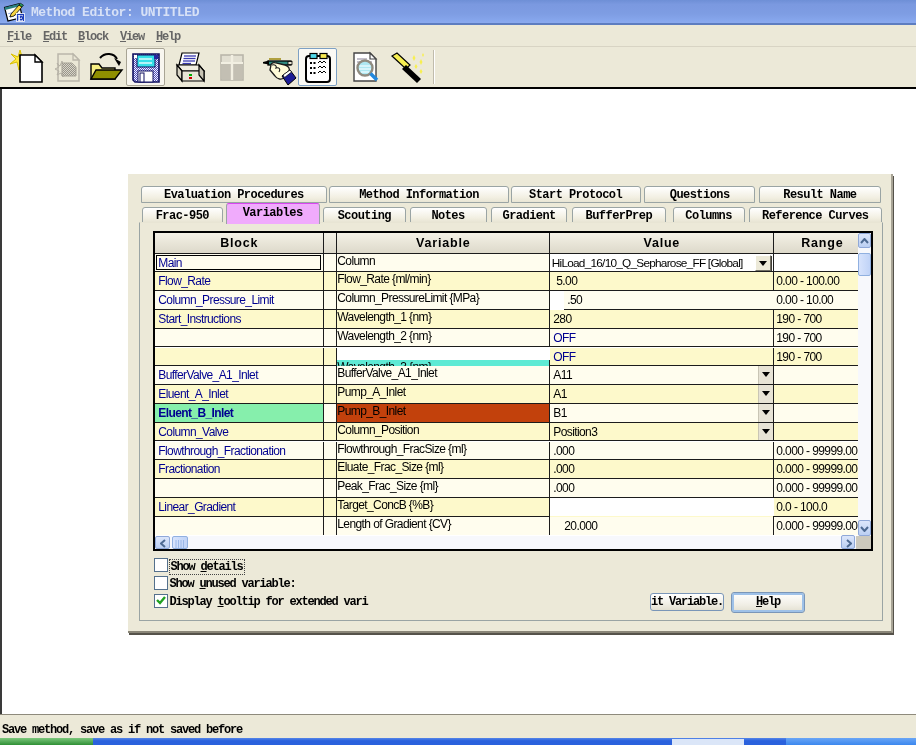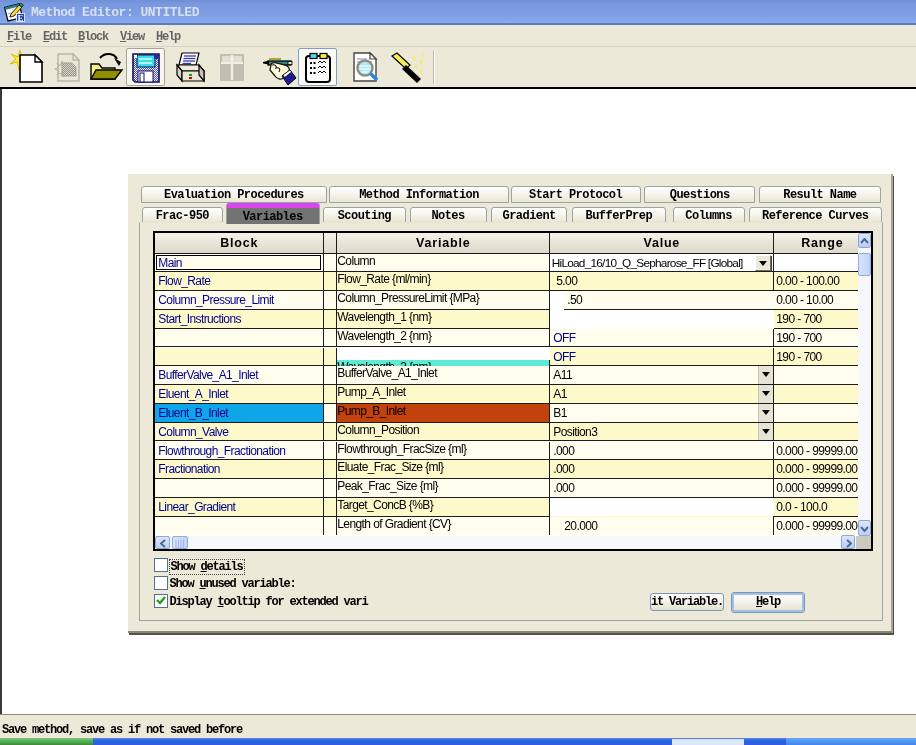--- a/index.html
+++ b/index.html
@@ -22,21 +22,21 @@
 #tsep { position:absolute; left:433px; top:3px; width:2px; height:34px; border-left:1px solid #c0bcac; border-right:1px solid #fff; }
 #tbline { left:0; top:87px; width:916px; height:2px; background:#000; }
 
 #client { left:0; top:89px; width:916px; height:626px; background:#fff; border-left:2px solid #3a3a3a; }
 
 #dlg { left:128px; top:174px; width:765px; height:459px; background:#ece9d8;
   border-right:2px solid #a8a496; border-bottom:2px solid #8a8678; box-shadow:1px 2px 0 #55524a; }
 .tab { position:absolute; background:linear-gradient(#ffffff, #f2efe2 70%, #e8e5d4);
   border:1px solid #9aa4a4; border-radius:3px 3px 0 0; text-align:center;
   font-family:"Liberation Mono",monospace; font-weight:700; font-size:12px; letter-spacing:-0.55px; color:#000; }
-.tab.sel { background:#737373; border-top:5px solid #d946ef; border-bottom:none; z-index:5; }
+.tab.sel { background:#f0abfc; border-top:1px solid #d946ef; border-bottom:none; z-index:5; }
 #panel { position:absolute; left:11px; top:48px; width:744px; height:399px; background:#ece9d8;
   border:1px solid #9aa4a4; border-top:1px solid #e8e5d4; }
 
 #tbl { position:absolute; left:13.3px; top:7.5px; width:720px; height:320px; border:2px solid #000; background:#fff; }
 .tc { position:absolute; border-right:1px solid #1c1c1c; border-bottom:1px solid #1c1c1c; overflow:hidden;
   font-size:12px; letter-spacing:-0.6px; color:#000; }
 .tc .blk { position:absolute; left:3px; top:2px; color:#000090; white-space:nowrap; }
 .th { position:absolute; top:0; height:21px; background:linear-gradient(#f4f1e6,#ddd9ca);
   border-right:1px solid #1c1c1c; border-bottom:1px solid #1c1c1c; text-align:center;
   font-weight:700; font-size:12.5px; letter-spacing:0.8px; line-height:20px; }
@@ -292,20 +292,23 @@
             <span style="position:absolute;left:3px;top:2px;">.50</span>
           </div>
           <div class="tc" style="left:619px;top:58.6px;width:85px;height:18.8px;background:#fffdee;">
             <span style="position:absolute;left:2px;top:2px;white-space:nowrap;">0.00 - 10.00</span>
           </div>
 <div class="tc" style="left:0;top:77.4px;width:169px;height:18.8px;background:#fdf9cb;">
             <span class="blk">Start_Instructions</span>
           </div>
           <div class="tc" style="left:169px;top:77.4px;width:13px;height:18.8px;background:#fdf9cb;"></div>
           <div class="tc" style="left:182px;top:77.4px;width:213px;height:18.8px;background:#fdf9cb;">Wavelength_1 {nm}</div>
+          <div class="tc" style="left:395px;top:77.4px;width:224px;height:18.8px;background:#fdf9cb;">
+            <span style="position:absolute;left:3px;top:2px;">280</span>
+          </div>
           <div class="tc" style="left:619px;top:77.4px;width:85px;height:18.8px;background:#fdf9cb;">
             <span style="position:absolute;left:2px;top:2px;white-space:nowrap;">190 - 700</span>
           </div>
 <div class="tc" style="left:0;top:96.2px;width:169px;height:18.8px;background:#fffdee;">
             <span class="blk"></span>
           </div>
           <div class="tc" style="left:169px;top:96.2px;width:13px;height:18.8px;background:#fffdee;"></div>
           <div class="tc" style="left:182px;top:96.2px;width:213px;height:18.8px;background:#fffdee;">Wavelength_2 {nm}</div>
           <div class="tc" style="left:395px;top:96.2px;width:224px;height:18.8px;background:#fffdee;color:#000090;">
             <span style="position:absolute;left:3px;top:2px;">OFF</span>
@@ -349,21 +352,21 @@
             <span style="position:absolute;left:3px;top:2px;">A1</span>
             <div style="position:absolute;left:207.5px;top:0;width:16px;height:18.8px;background:#e7e3d5;border-left:1px solid #c9c5b5;">
               <svg width="9" height="6" viewBox="0 0 9 6" style="position:absolute;left:3px;top:6px;">
                 <polygon points="0,0 8,0 4,5" fill="#000"></polygon>
               </svg>
             </div>
           </div>
           <div class="tc" style="left:619px;top:152.6px;width:85px;height:18.8px;background:#fdf9cb;">
             <span style="position:absolute;left:2px;top:2px;white-space:nowrap;"></span>
           </div>
-<div class="tc" style="left:0;top:171.4px;width:169px;height:18.8px;background:#0ea5e9;">
+<div class="tc" style="left:0;top:171.4px;width:169px;height:18.8px;background:#86efac;font-weight:bold;">
             <span class="blk">Eluent_B_Inlet</span>
           </div>
           <div class="tc" style="left:169px;top:171.4px;width:13px;height:18.8px;background:#fffdee;"></div>
           <div class="tc" style="left:182px;top:171.4px;width:213px;height:18.8px;background:#c2410c;">Pump_B_Inlet</div>
           <div class="tc" style="left:395px;top:171.4px;width:224px;height:18.8px;background:#fffdee;">
             <span style="position:absolute;left:3px;top:2px;">B1</span>
             <div style="position:absolute;left:207.5px;top:0;width:16px;height:18.8px;background:#e7e3d5;border-left:1px solid #c9c5b5;">
               <svg width="9" height="6" viewBox="0 0 9 6" style="position:absolute;left:3px;top:6px;">
                 <polygon points="0,0 8,0 4,5" fill="#000"></polygon>
               </svg>

